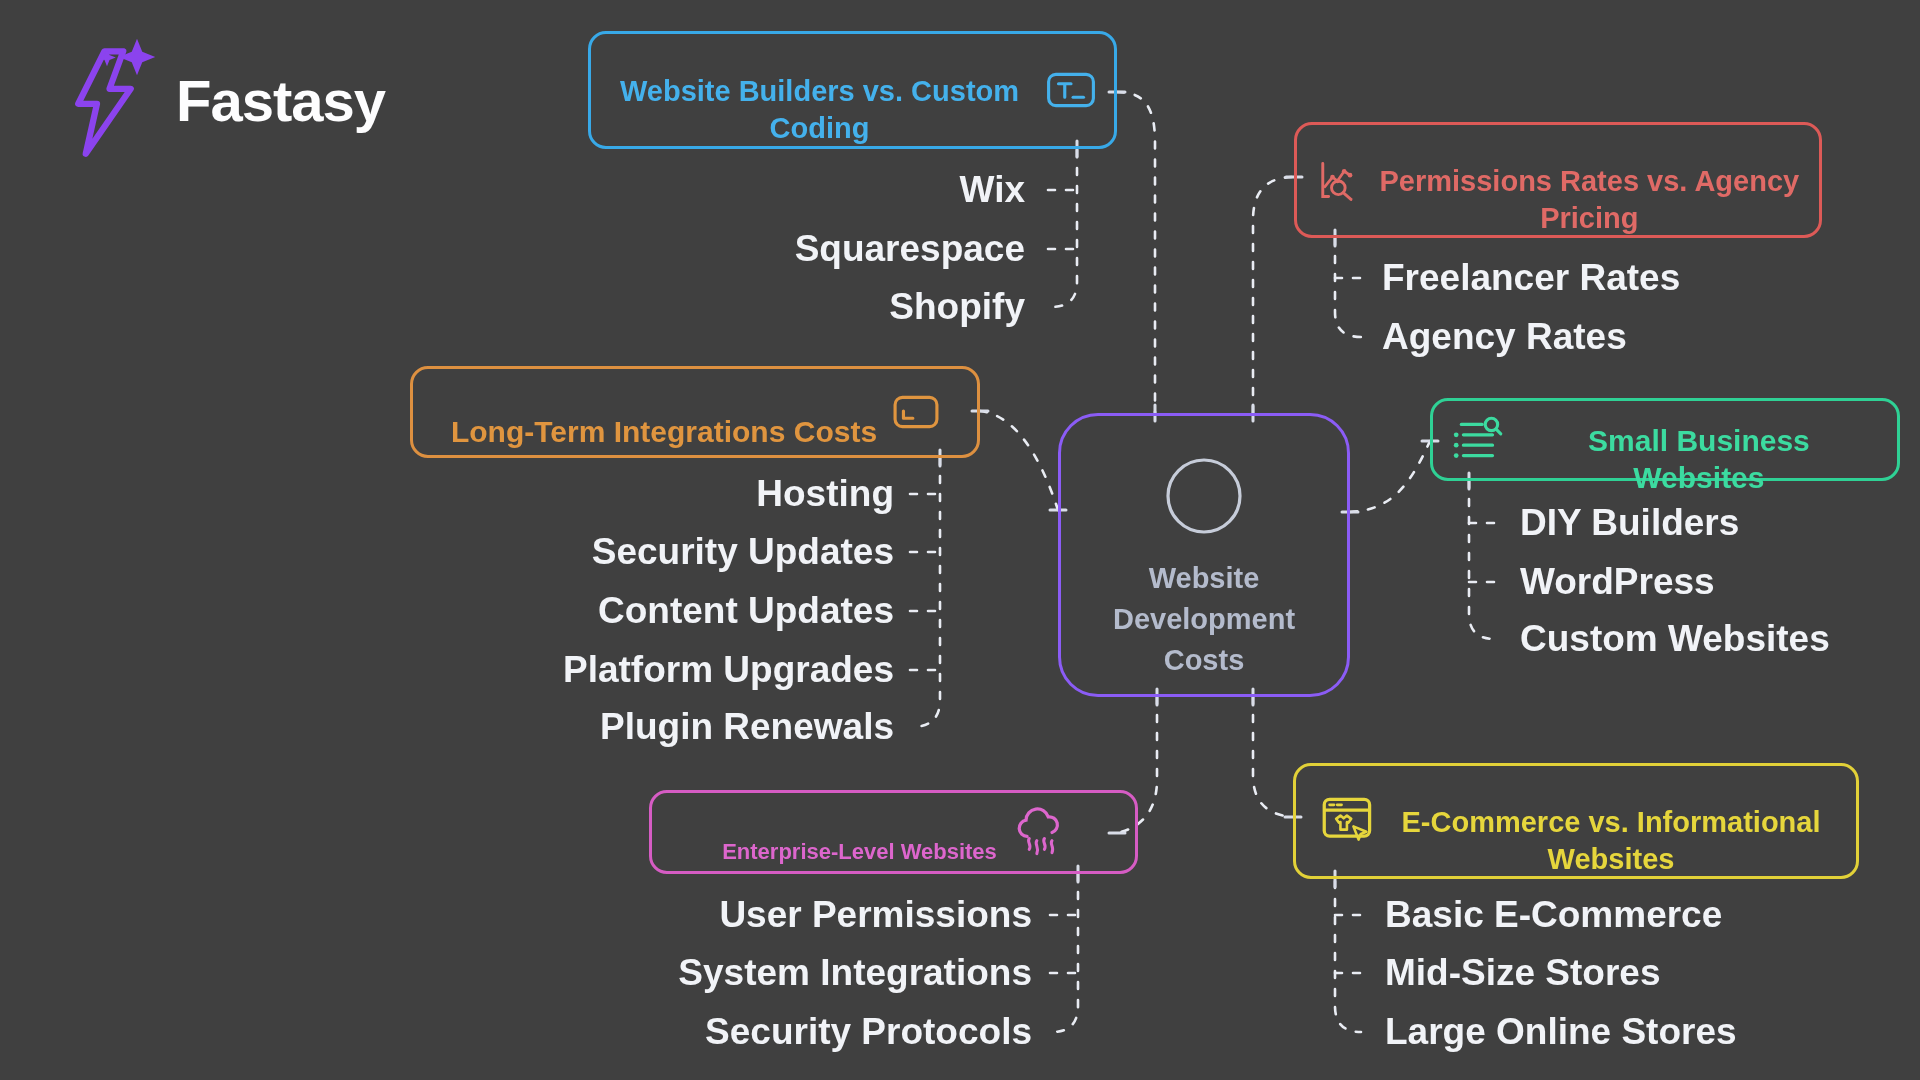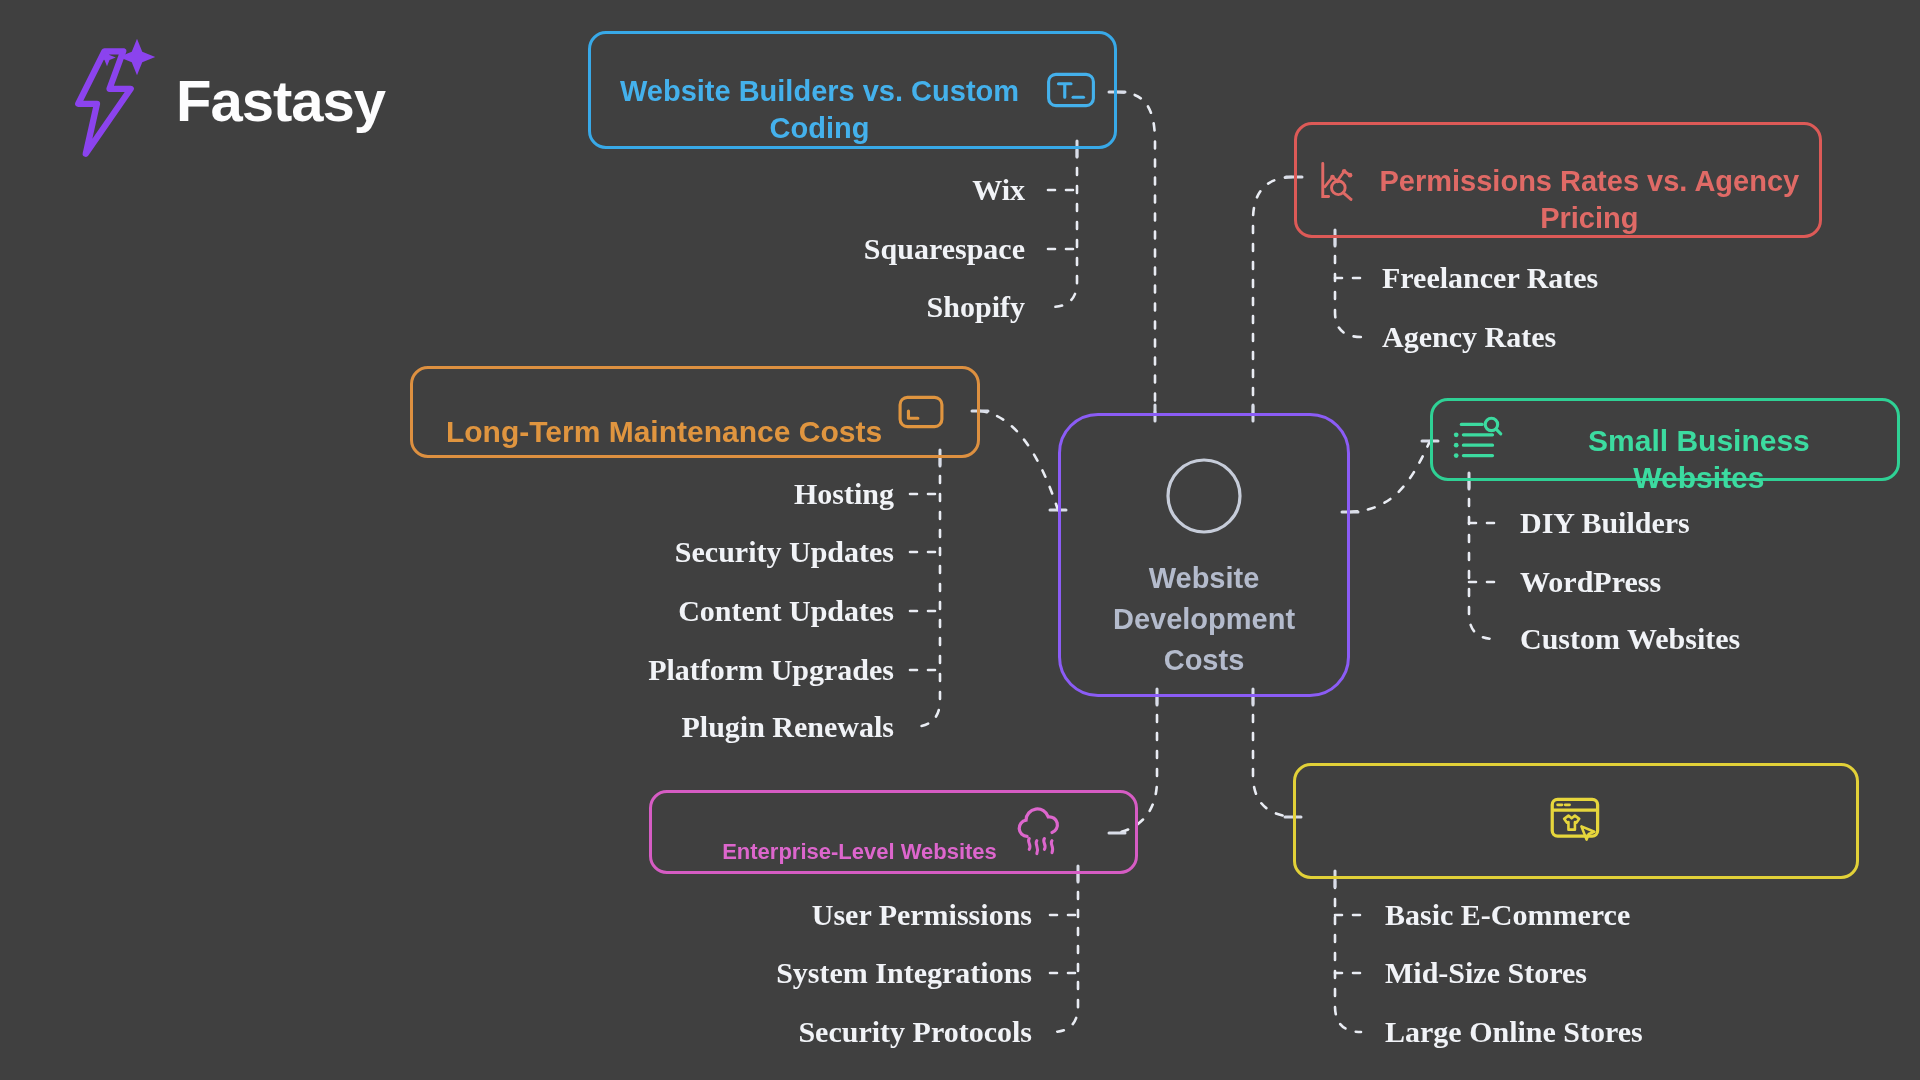--- a/index.html
+++ b/index.html
@@ -22,22 +22,22 @@
   .red   {border-color:#dd5a57;color:#e06a66;}
   .green {border-color:#2fd195;color:#3cdba0;}
   .yellow{border-color:#e2d138;color:#e6d63c;}
 
   .center-node{position:absolute;left:1058px;top:413px;width:292px;height:284px;
           border:3px solid #8b5cf6;border-radius:40px;box-sizing:border-box;
           display:flex;flex-direction:column;align-items:center;}
   .center-node .ctext{margin-top:22px;width:210px;text-align:center;color:#b4bbcc;
           font-size:29px;font-weight:700;line-height:41px;}
 
-  .child{position:absolute;height:34px;line-height:34px;color:#f1f3f7;font-size:30px;
-         font-weight:700;white-space:nowrap;font-family:Liberation Serif, serif;}
+  .child{position:absolute;height:34px;line-height:34px;color:#f1f3f7;font-size:37px;
+         font-weight:700;white-space:nowrap;}
   .child.r{text-align:right;}
 </style>
 </head>
 <body>
 
 <div class="canvas">
 
   <svg class="connectors" viewBox="0 0 1920 1080">
 
     <path class="dash" d="M 1117 92 C 1142 92 1155 104 1155 142 L 1155 413"></path>
@@ -116,21 +116,21 @@
   <div class="branch blue" style="left:588px;top:31px;width:529px;height:118px;font-size:29px;">
     <span class="btxt" style="max-width:420px">Website Builders vs. Custom Coding</span>
     <svg width="50" height="42" viewBox="0 0 48 40">
       <rect x="2.5" y="5" width="43" height="30" rx="7" fill="none" stroke="currentColor" stroke-width="3"></rect>
       <path d="M12 14 H24 M18 14 V27" fill="none" stroke="currentColor" stroke-width="3" stroke-linecap="round"></path>
       <path d="M26 27 H36" fill="none" stroke="currentColor" stroke-width="3" stroke-linecap="round"></path>
     </svg>
   </div>
 
   <div class="branch orange" style="left:410px;top:366px;width:570px;height:92px;font-size:30px;">
-    <span class="btxt">Long-Term Maintenance Costs</span>
+    <span class="btxt">Long-Term Integrations Costs</span>
     <svg width="46" height="34" viewBox="0 0 44 32">
       <rect x="2" y="2" width="40" height="28" rx="7" fill="none" stroke="currentColor" stroke-width="3"></rect>
       <path d="M10 15 V22 H19" fill="none" stroke="currentColor" stroke-width="3" stroke-linecap="round" stroke-linejoin="round"></path>
     </svg>
   </div>
 
   <div class="branch pink" style="left:649px;top:790px;width:489px;height:84px;font-size:22px;">
     <span class="btxt">Enterprise-Level Websites</span>
     <svg width="52" height="52" viewBox="0 0 48 48">
       <path d="M13 28 a7.5 7.5 0 0 1 -1 -14.9 A10.5 10.5 0 0 1 32.5 10 A7.5 7.5 0 0 1 36 24.5" fill="none" stroke="currentColor" stroke-width="3" stroke-linecap="round"></path>
@@ -169,20 +169,21 @@
   </div>
 
   <div class="branch yellow" style="left:1293px;top:763px;width:566px;height:116px;font-size:29px;">
     <svg width="54" height="50" viewBox="0 0 50 46">
       <rect x="3" y="3" width="42" height="34" rx="5" fill="none" stroke="currentColor" stroke-width="3"></rect>
       <path d="M3 13 H45" fill="none" stroke="currentColor" stroke-width="3"></path>
       <path d="M8 8 H12 M15 8 H19" fill="none" stroke="currentColor" stroke-width="2.6" stroke-linecap="round"></path>
       <path d="M14 21 l4 -3 3 2.5 3 -2.5 4 3 -2.5 3.5 -1.5 -0.5 0 7 H18 v-7 l-1.5 0.5 Z" fill="none" stroke="currentColor" stroke-width="2.4" stroke-linejoin="round"></path>
       <path d="M30 28 l12 5 -5.2 2 -2 5.2 Z" fill="none" stroke="currentColor" stroke-width="2.4" stroke-linejoin="round"></path>
     </svg>
+    <span class="btxt" style="max-width:440px">E-Commerce vs. Informational Websites</span>
   </div>
 
   <span class="child r" style="top:173px;right:895px;">Wix</span>
   <span class="child r" style="top:232px;right:895px;">Squarespace</span>
   <span class="child r" style="top:290px;right:895px;">Shopify</span>
 
   <span class="child r" style="top:477px;right:1026px;">Hosting</span>
   <span class="child r" style="top:535px;right:1026px;">Security Updates</span>
   <span class="child r" style="top:594px;right:1026px;">Content Updates</span>
   <span class="child r" style="top:653px;right:1026px;">Platform Upgrades</span>

